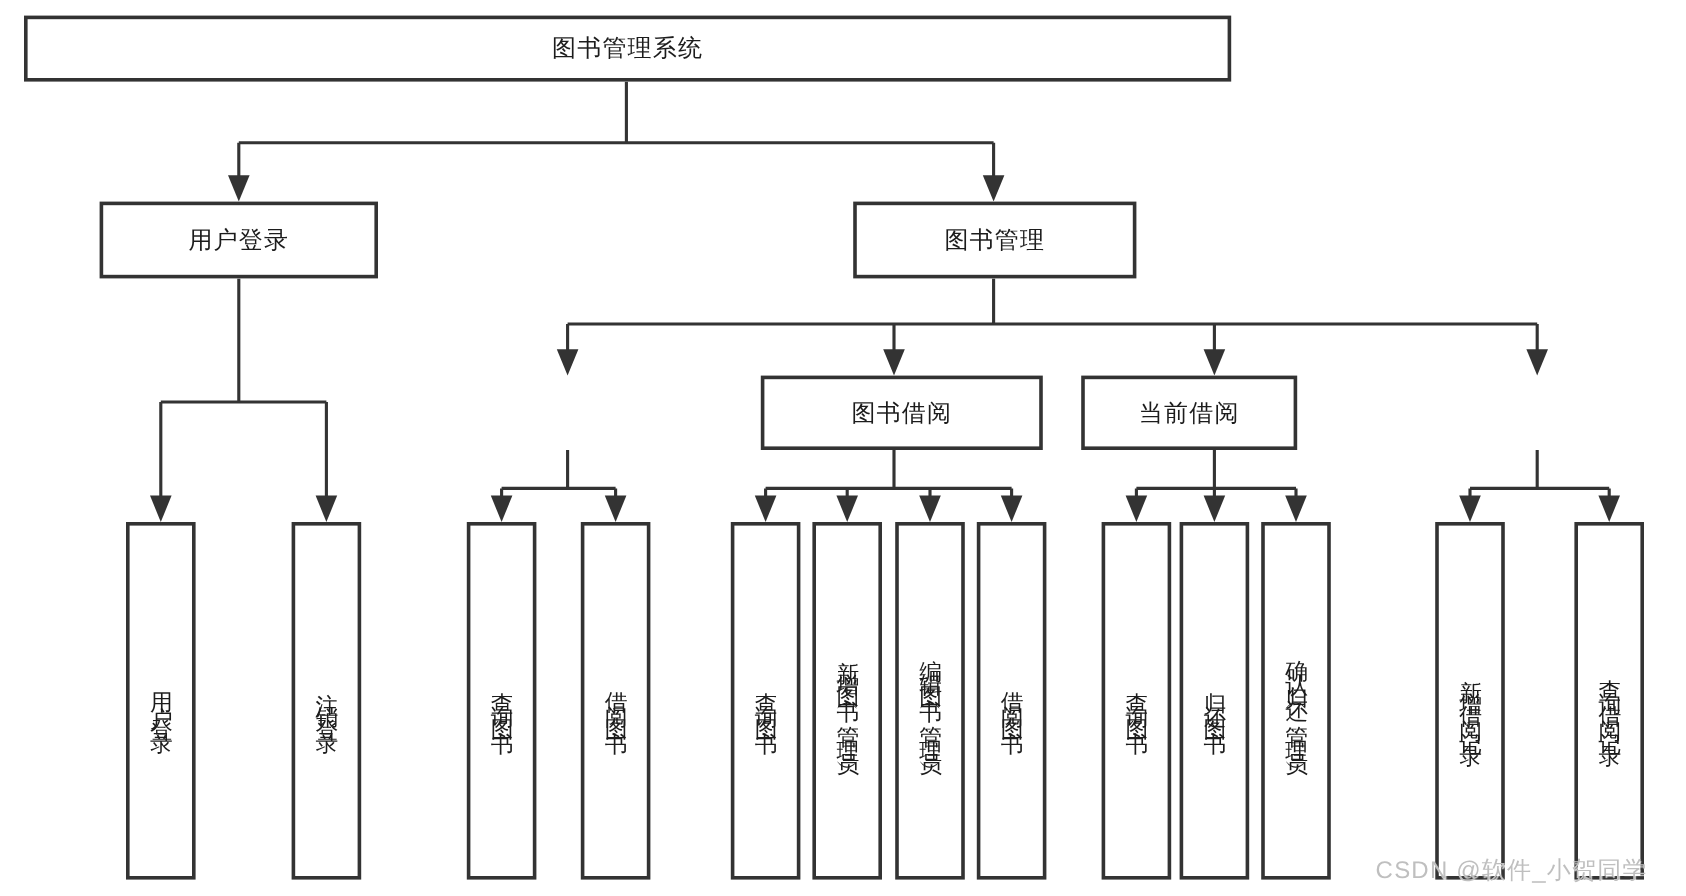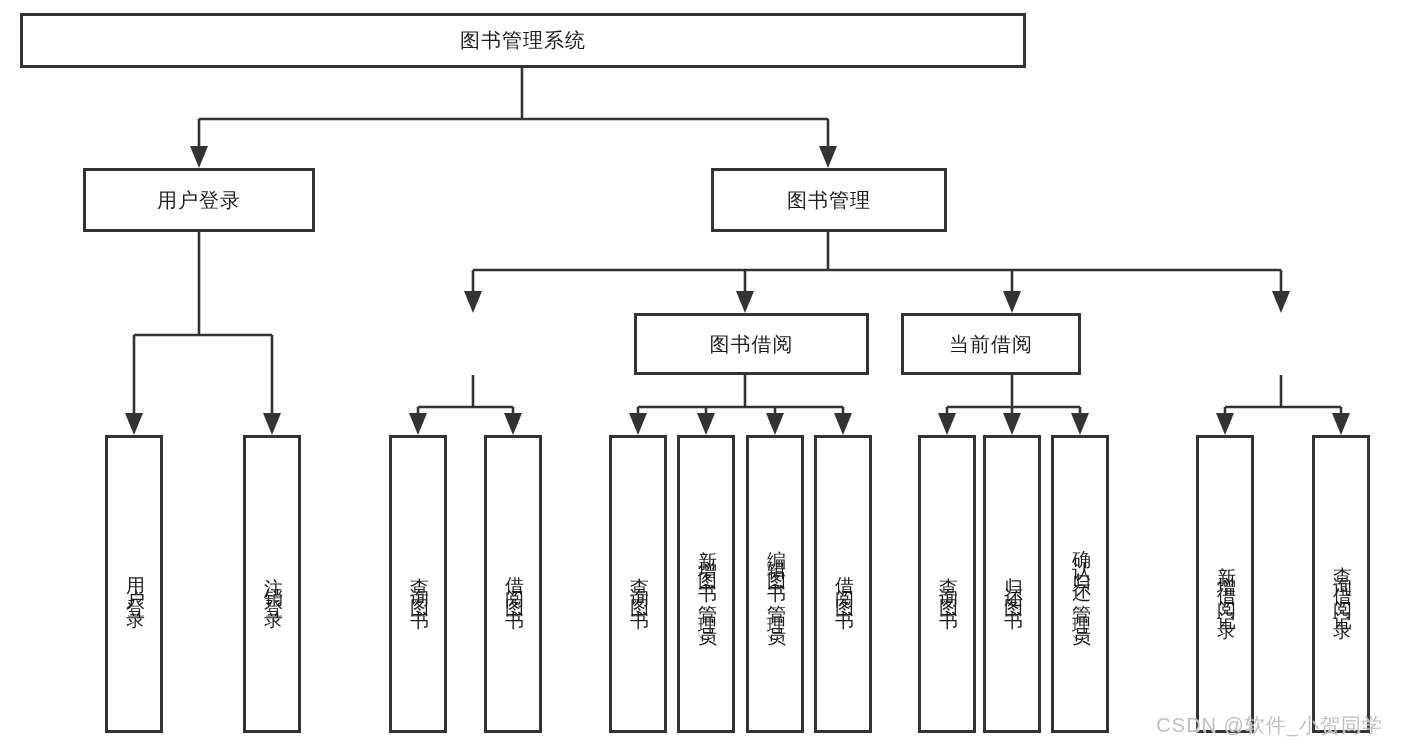--- a/index.html
+++ b/index.html
@@ -27,40 +27,39 @@
     stroke: none;
   }
   .node {
     position: absolute;
     background: #ffffff;
     border: 3px solid #333333;
     box-sizing: border-box;
     display: flex;
     align-items: center;
     justify-content: center;
-    font-family: Liberation Mono, monospace;
   }
   .lbl {
     font-size: 20px;
     color: #1c1c1c;
     letter-spacing: 1px;
     white-space: nowrap;
   }
   .vbox { width: 58px; height: 298px; }
   .vlbl {
     writing-mode: vertical-rl;
     text-orientation: mixed;
     font-size: 19px;
     letter-spacing: 11px;
     line-height: 1;
     color: #1c1c1c;
   }
   .watermark {
     position: absolute;
-    right: 22px;
+    right: 32px;
     bottom: 8px;
     font-size: 20px;
     color: #bfbfbf;
     text-shadow: 1px 1px 1px rgba(255,255,255,0.85);
     letter-spacing: 1px;
     white-space: nowrap;
     z-index: 5;
     margin-left: 25px;
   }
 </style>

